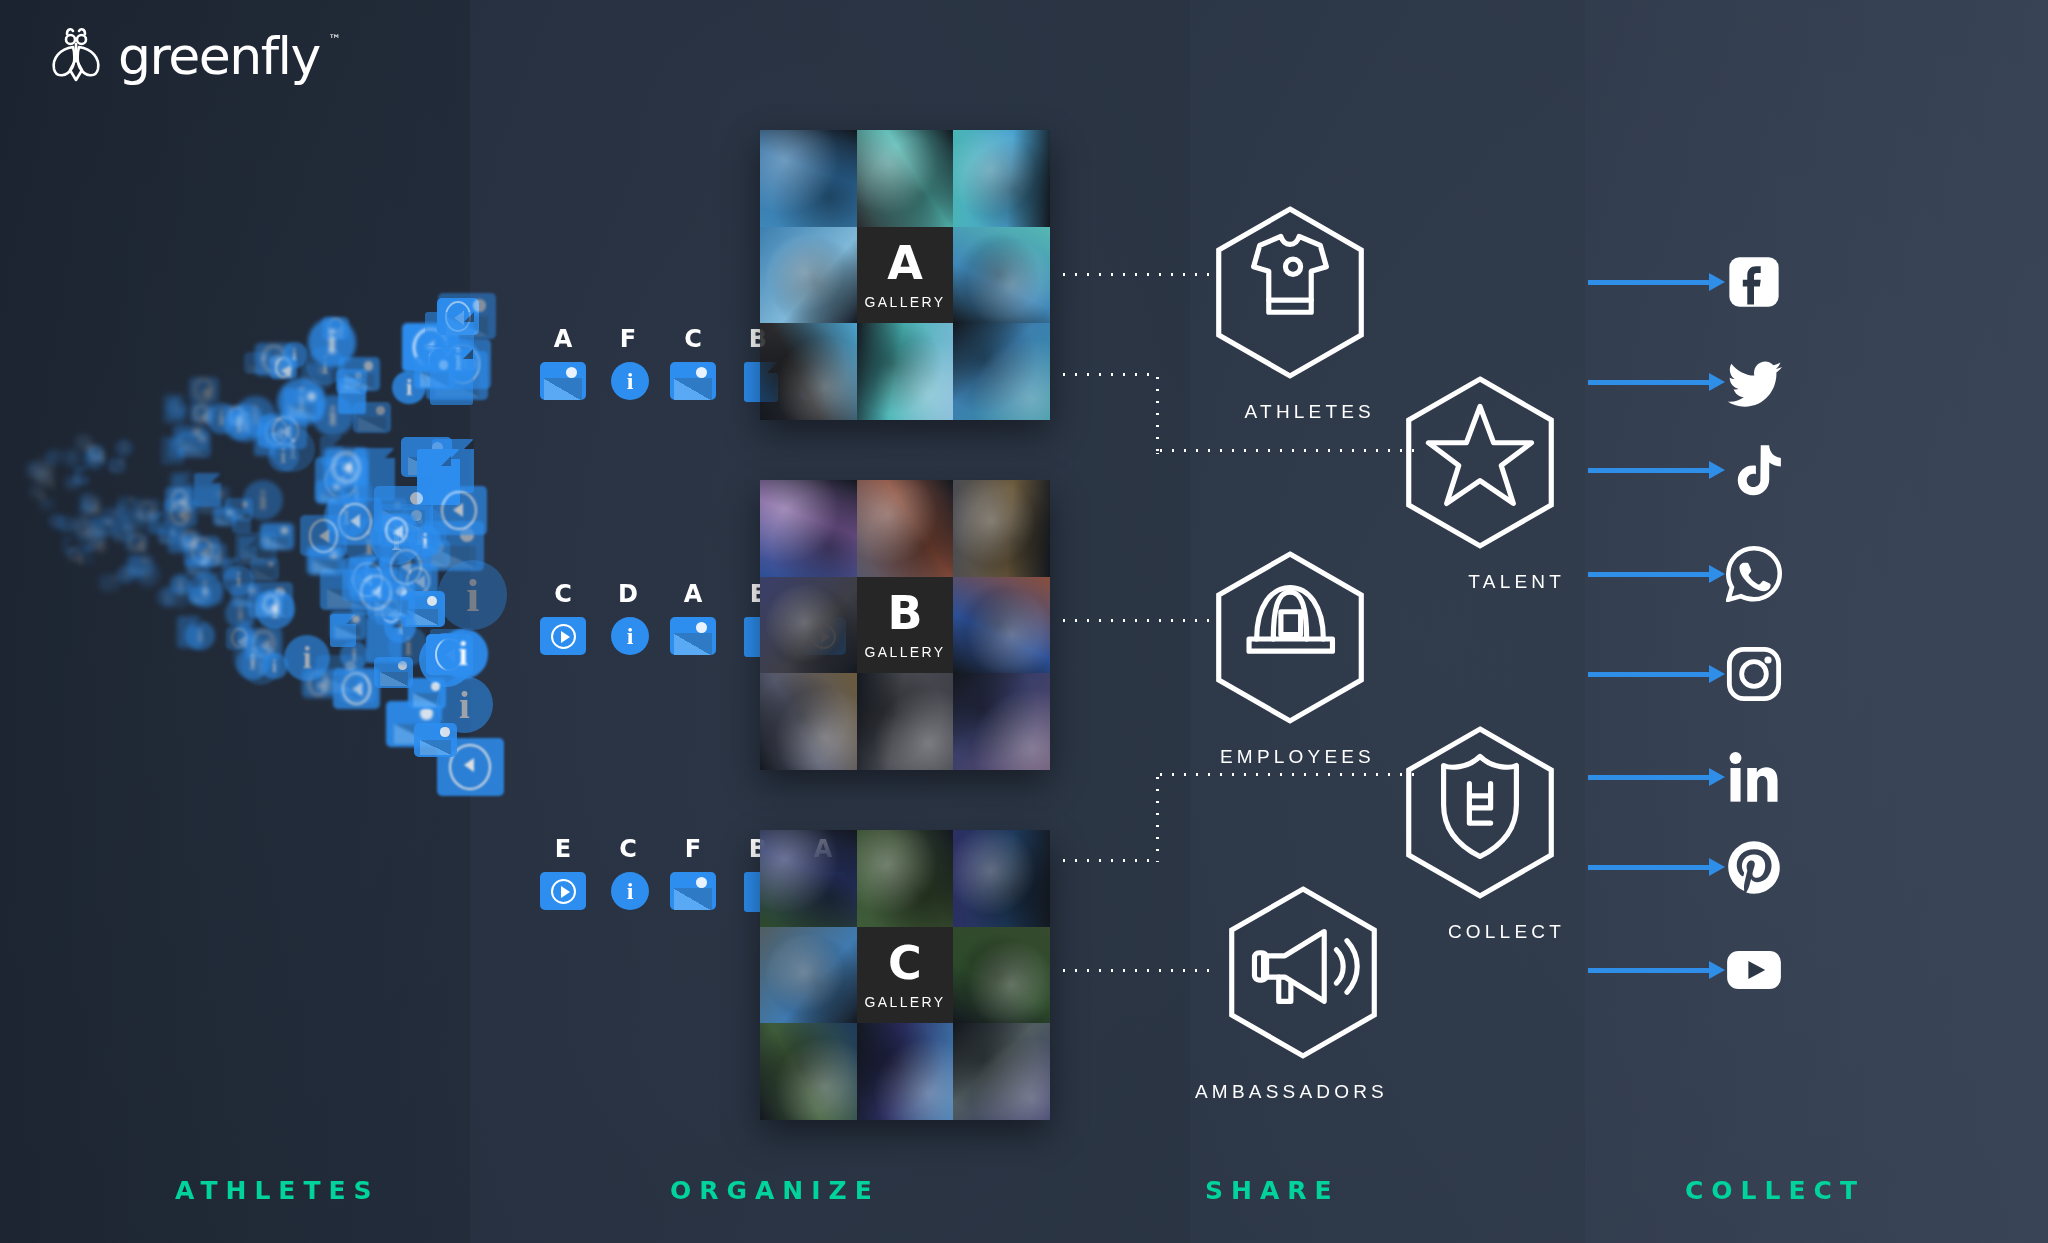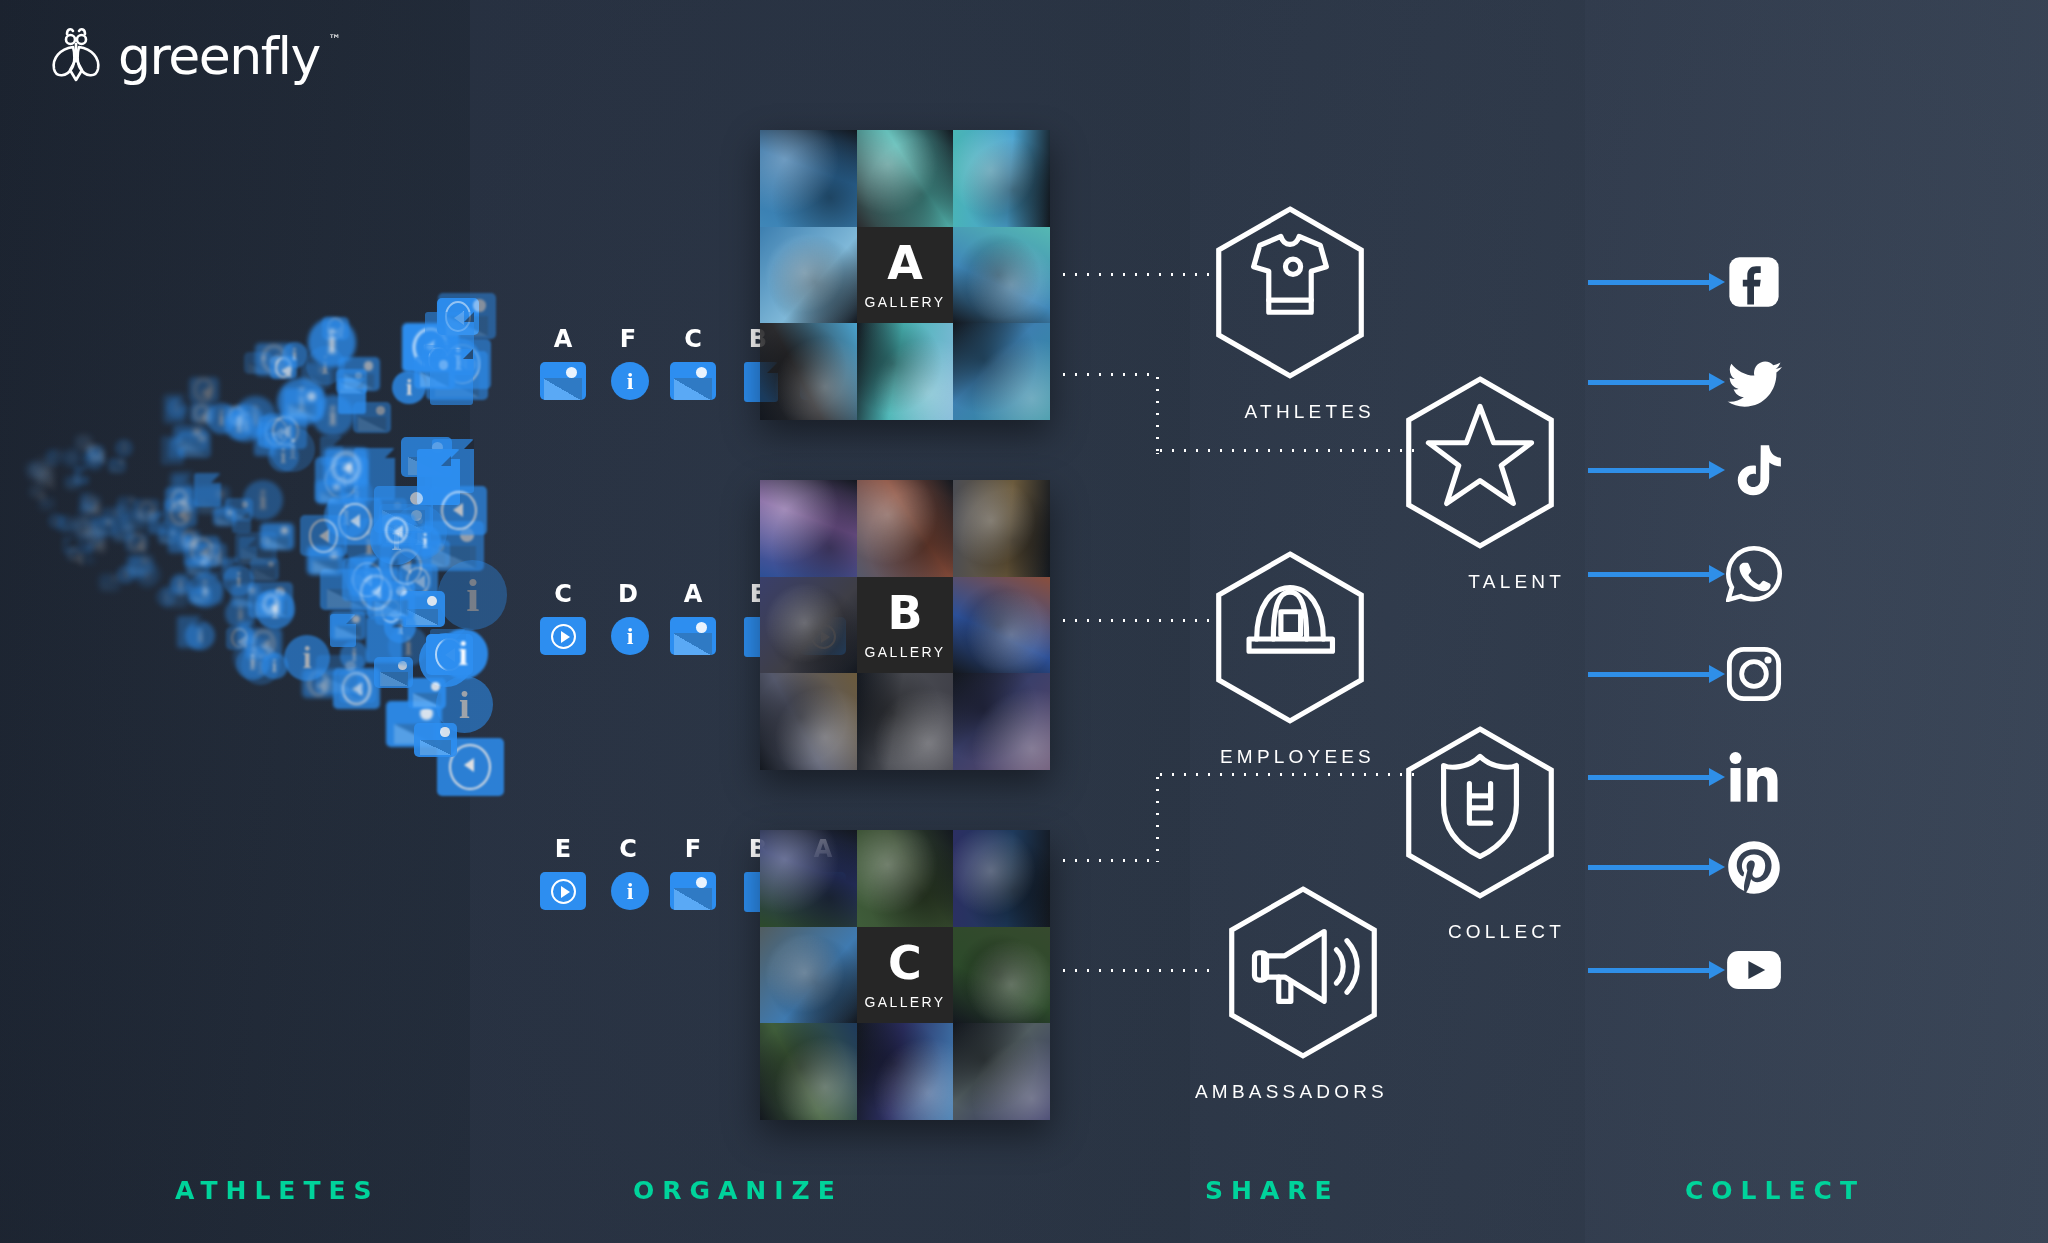--- a/index.html
+++ b/index.html
@@ -859,15 +859,15 @@
         <path d="M25 2 C12.3 2 2 12.3 2 25 C2 34.7 7.9 43 16.3 46.4 C16.1 44.6 15.9 41.8 16.4 39.8 C16.8 38 19.1 28.2 19.1 28.2 C19.1 28.2 18.4 26.8 18.4 24.8 C18.4 21.5 20.3 19.1 22.7 19.1 C24.7 19.1 25.7 20.6 25.7 22.4 C25.7 24.4 24.4 27.5 23.7 30.3 C23.2 32.7 25 34.6 27.4 34.6 C31.7 34.6 35 30.1 35 23.6 C35 17.8 30.9 13.8 25 13.8 C18.2 13.8 14.2 18.9 14.2 24.2 C14.2 26.3 15 28.5 16 29.7 C16.2 29.9 16.2 30.2 16.2 30.4 L15.6 32.8 C15.5 33.3 15.2 33.4 14.7 33.2 C11.6 31.7 9.6 27.1 9.6 23.4 C9.6 16 15 9.2 25.6 9.2 C34.1 9.2 40.7 15.2 40.7 23.3 C40.7 31.8 35.4 38.6 28 38.6 C25.5 38.6 23.2 37.3 22.4 35.8 L20.9 41.6 C20.4 43.7 19 46.2 18 47.7 C20.2 48.4 22.6 48.8 25 48.8 C37.7 48.8 48 38.5 48 25.8 C48 12.3 37.7 2 25 2 Z" fill="#fff"></path>
       </svg></div>
     <div class="arrow" style="left: 1588px; top: 968px; width: 122px;"></div>
     <div class="social" title="YouTube" style="left: 1726px; top: 942px;"><svg width="56" height="56" viewBox="0 0 50 50">
         <rect x="1" y="8" width="48" height="34" rx="10" fill="#fff"></rect>
         <path d="M20 17 L35 25 L20 33 Z" fill="#2b3646"></path>
       </svg></div>
   </div>
 
 <div class="stage" style="left:175px">ATHLETES</div>
-<div class="stage" style="left:633px">ORGANIZE</div>
+<div class="stage" style="left:670px">ORGANIZE</div>
 <div class="stage" style="left:1205px">SHARE</div>
 <div class="stage" style="left:1685px">COLLECT</div>
 
 </body></html>

